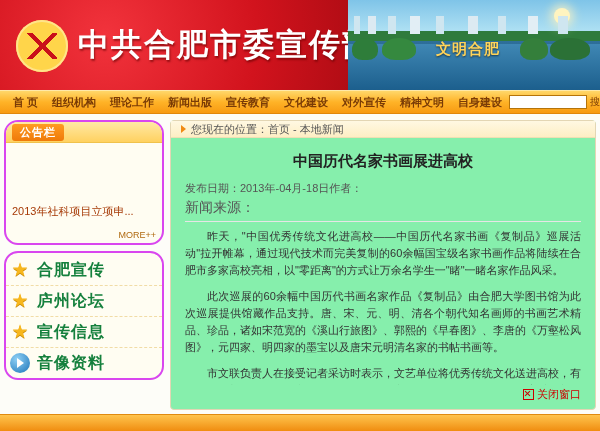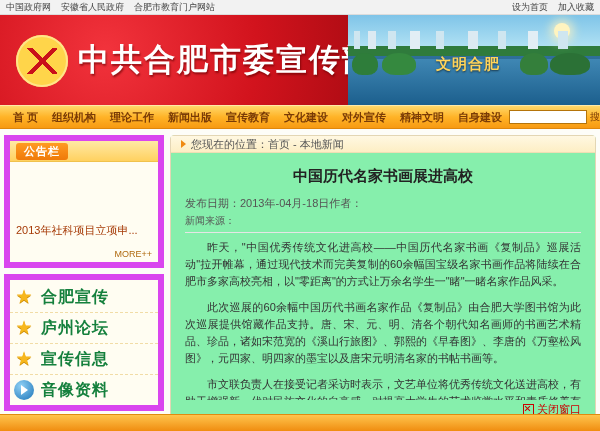--- a/index.html
+++ b/index.html
@@ -191,22 +191,22 @@
     box-sizing: border-box;
     height: 302px;
   }
 
   
   .left-col {
     width: 160px;
     flex: 0 0 160px;
   }
   .panel {
-    border: 6px solid #d946ef;
-    border-radius: 0;
+    border: 2px solid #d946ef;
+    border-radius: 14px;
     background: #fffdf2;
     margin-bottom: 6px;
     overflow: hidden;
   }
   .panel-head {
     height: 20px;
     display: flex;
     align-items: center;
     padding-left: 6px;
     background: linear-gradient(to bottom, #ffe9a5, #ffd160);
@@ -325,21 +325,21 @@
     color: #222;
     margin: 6px 0 10px 0;
   }
   .art-meta {
     font-size: 11px;
     color: #555;
     display: flex;
     padding-bottom: 3px;
   }
   .art-source {
-    font-size: 10px;
+    font-size: 14px;
     color: #555;
     padding-bottom: 4px;
     border-bottom: 1px solid #e6e6e6;
   }
   .art-body {
     padding-top: 6px;
     font-size: 11px;
     line-height: 17px;
     color: #333;
     text-align: justify;
@@ -381,31 +381,20 @@
     height: 16px;
     background: linear-gradient(to bottom, #ffc44d, #f08d10);
     border-top: 1px solid #e08a10;
   }
 </style>
 </head>
 <body>
 
 <div class="page">
 
-  <div class="topbar">
-    <div class="links">
-      <span>中国政府网</span>
-      <span>安徽省人民政府</span>
-      <span>合肥市教育门户网站</span>
-    </div>
-    <div class="right">
-      <span>设为首页</span>
-      <span>加入收藏</span>
-    </div>
-  </div>
 
   <div class="banner">
     <div class="banner-left"></div>
     <div class="emblem"></div>
     <div class="banner-title">中共合肥市委宣传部</div>
     <div class="banner-photo">
       <div class="sun"></div>
       <div class="skyline"></div>
       <div class="water"></div>
       <div class="tree t1"></div>

